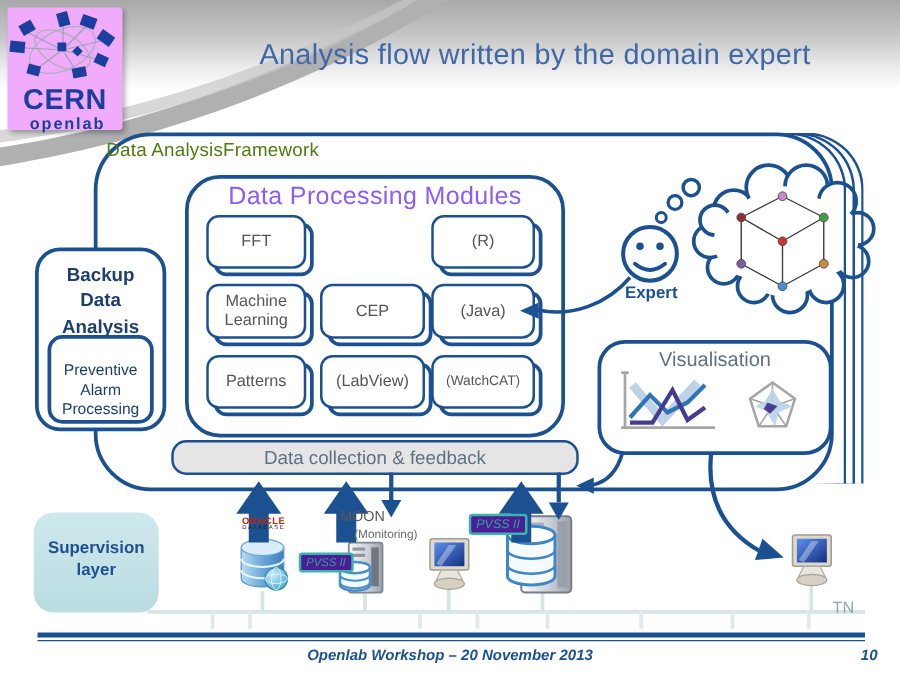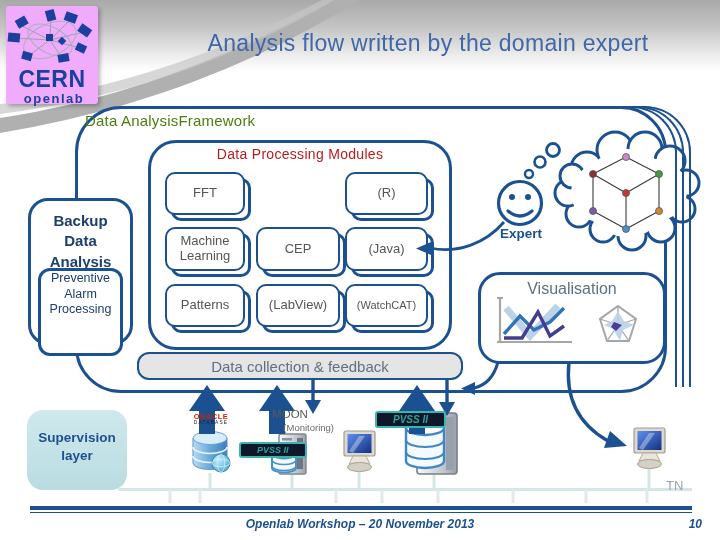--- a/index.html
+++ b/index.html
@@ -20,47 +20,47 @@
         color:#1b3f9e;letter-spacing:1.5px;}
   
   .frame{left:75px;top:106px;width:592px;height:287px;border:3.5px solid #1c5191;
          border-radius:46px;background:transparent;z-index:2;}
   .stack{top:106px;height:281px;border-top:2.5px solid #1c5191;border-right:2.5px solid #1c5191;
          border-top-right-radius:46px;z-index:4;}
   .frametitle{left:85px;top:112px;width:510px;text-align:left;font-weight:normal;font-size:15px;
          color:#4d7c0f;letter-spacing:.2px;z-index:5;}
   .dpm{left:148px;top:140px;width:304px;height:210px;background:#fff;border:3px solid #1c5191;
        border-radius:28px;z-index:4;}
-  .dpmtitle{left:148px;top:146px;width:304px;text-align:center;font-size:14px;color:#b91c1c;
+  .dpmtitle{left:148px;top:146px;width:304px;text-align:center;font-size:20px;color:#8b5cf6;
        letter-spacing:.3px;z-index:4;}
   .module{position:absolute;background:#fff;border:2.5px solid #1c5191;border-radius:10px;
        display:flex;align-items:center;justify-content:center;text-align:center;
        font-size:13px;color:#555;line-height:1.12;z-index:4;
        box-shadow:6px 6px 0 -3px #fff, 6px 6px 0 0 #1c5191;}
   .module.small{font-size:11px;}
   .backup{left:28px;top:198px;width:105px;height:147px;background:#fff;border:3px solid #1c5191;
        border-radius:20px;z-index:4;text-align:center;padding-top:10px;
        font-weight:bold;font-size:15px;color:#1d3e6e;line-height:1.35;}
   .backup>span{display:inline-block;width:72px;}
-  .prevent{left:38px;top:268px;width:85px;height:88px;background:#fff;border:3px solid #1c5191;
-       border-radius:12px;z-index:4;display:flex;align-items:flex-start;justify-content:center;
+  .prevent{left:38px;top:268px;width:85px;height:71px;background:#fff;border:3px solid #1c5191;
+       border-radius:12px;z-index:4;display:flex;align-items:flex-end;justify-content:center;
        text-align:center;font-size:12.5px;color:#1d3e6e;line-height:1.25;}
   .collect{left:137px;top:352px;width:326px;height:28px;background:#e5e5e5;border:2.5px solid #1c5191;
        border-radius:12px;z-index:4;display:flex;align-items:center;justify-content:center;
        font-size:15px;color:#5e7183;}
   .visbox{left:478px;top:272px;width:188px;height:92px;background:#fff;border:3.5px solid #1c5191;
        border-radius:22px;z-index:4;text-align:center;padding-top:5px;font-size:16px;color:#5e7183;}
   .expert{left:492px;top:226px;width:58px;text-align:center;font-weight:bold;font-size:13.5px;
        color:#1c5191;z-index:4;}
   
   .superv{left:27px;top:410px;width:100px;height:80px;border-radius:16px;z-index:1;
        background:linear-gradient(180deg,#cfe9ed,#b9dce1);text-align:center;padding-top:19px;
        font-weight:bold;font-size:13.5px;color:#1f5191;line-height:1.35;}
-  .pvss{border:2px solid #3ab5ae;border-radius:3px;background:#0f172a;color:#2fa29a;
-       font-weight:bold;font-style:italic;font-size:9px;padding:1px 16px;z-index:7;}
+  .pvss{border:2px solid #3ab5ae;border-radius:3px;background:#4c1d95;color:#2fa29a;
+       font-weight:normal;font-style:italic;font-size:9px;padding:1px 4px;z-index:7;}
   .moon1{left:256px;top:408px;width:68px;text-align:center;font-size:11.5px;color:#5a5a5a;z-index:7;}
   .moon2{left:246px;top:422px;width:88px;text-align:right;font-size:9.5px;color:#6b6b6b;z-index:7;}
   .ora1{left:191px;top:412px;width:40px;text-align:center;font-weight:bold;font-size:7.5px;
         color:#cc2200;letter-spacing:.5px;z-index:7;}
   .ora2{left:191px;top:420px;width:40px;text-align:center;font-size:4.8px;color:#222;
         letter-spacing:1.2px;z-index:7;}
   .tn{left:666px;top:478px;font-size:13px;color:#95a5b5;z-index:7;}
   
   .fbar{left:30px;top:506px;width:662px;height:4px;background:#1c5191;z-index:7;}
   .fline{left:30px;top:512px;width:662px;height:1.2px;background:#1c5191;z-index:7;}

